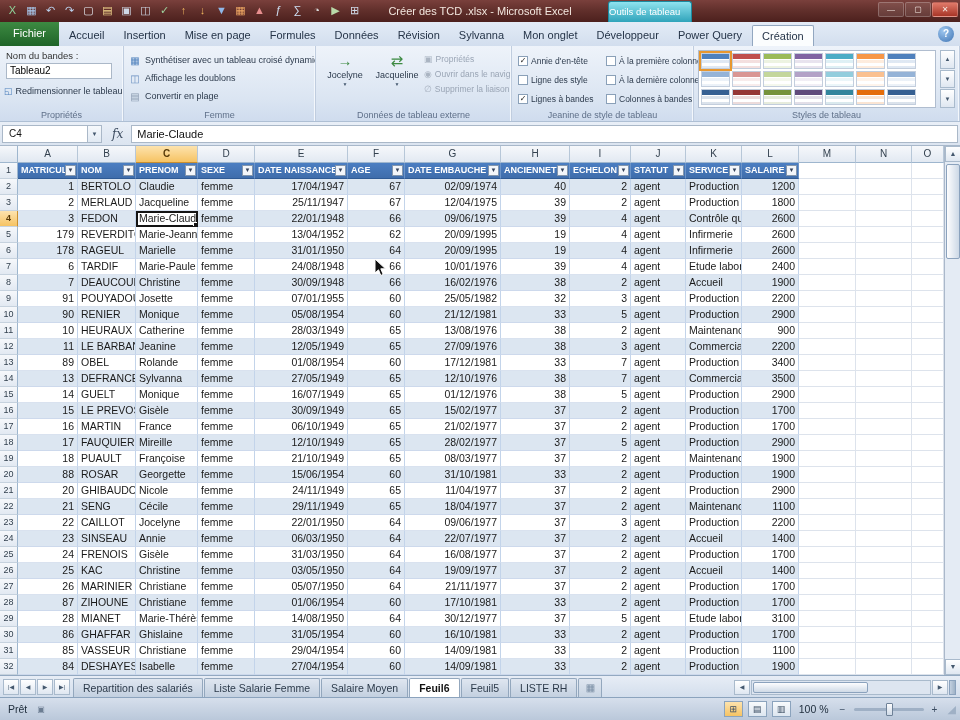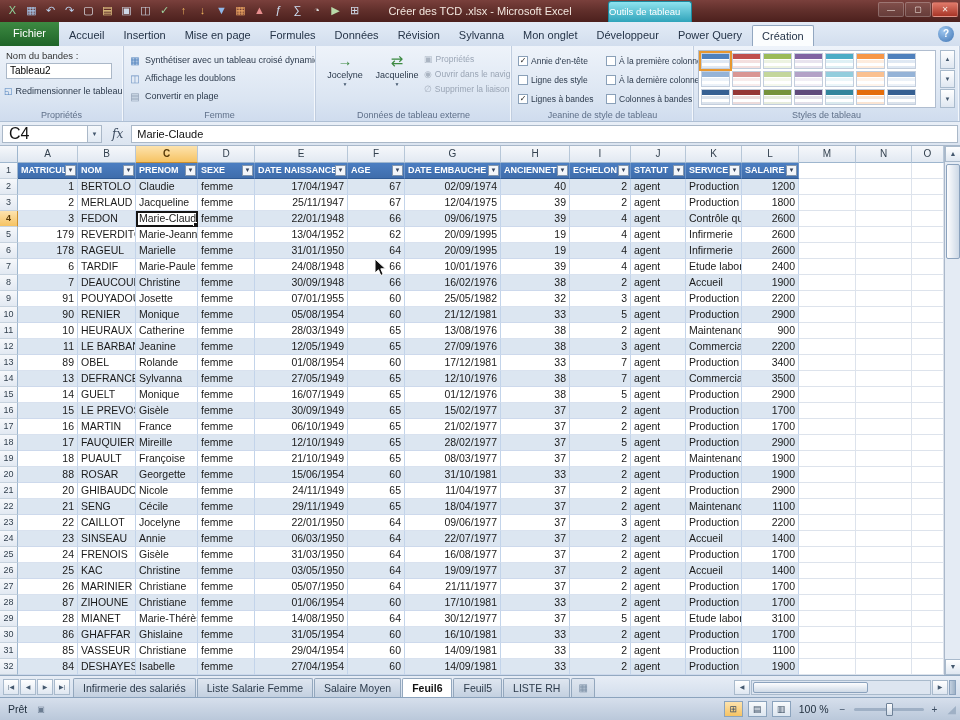--- a/index.html
+++ b/index.html
@@ -67,21 +67,21 @@
   .swatch { width:29px; height:16px; border:1px solid #c3cedd; }
   .swatch.sel { outline:2px solid #e8972e; }
   .gal-scroll { position:absolute; right:4px; top:4px; width:15px; height:58px; display:flex; flex-direction:column; gap:1px; }
   .gs-btn { flex:1; background:linear-gradient(#fff,#dfe7f1); border:1px solid #a9bacc; font-size:6px;
     color:#44586e; display:flex; align-items:center; justify-content:center; }
 
   
   .formulabar { position:absolute; left:0; right:0; top:122px; height:24px;
     background:linear-gradient(#e9eff7,#dbe4f0); border-bottom:1px solid #a8b8ca; display:flex; align-items:center; }
   .namebox { width:86px; height:18px; margin-left:2px; background:#fff; border:1px solid #aab8c8;
-    font-size:16px; line-height:16px; padding-left:6px; color:#111; }
+    font-size:10px; line-height:16px; padding-left:6px; color:#111; }
   .nb-dd { width:14px; height:18px; border:1px solid #aab8c8; border-left:none;
     background:linear-gradient(#f6f9fc,#e2eaf3); font-size:6px; text-align:center; line-height:16px; color:#44586e; }
   .fx { font-family:"DejaVu Serif",serif; font-style:italic; font-size:12px; color:#3c4c60; padding:0 8px 0 10px; }
   .fbinput { flex:1; height:18px; background:#fff; border:1px solid #aab8c8; font-size:11px; line-height:16px;
     padding-left:5px; margin-right:2px; color:#111; }
 
   
   .grid { position:absolute; top:146px; left:0; width:944px; height:529px; background:#fff; overflow:hidden; }
   .colhdrs { height:17px; white-space:nowrap; }
   .corner { display:inline-block; vertical-align:top; width:18px; height:17px;
@@ -378,21 +378,21 @@
   </div>
 
   <div class="sheetbar">
     <div class="navs">
       <div class="nav">|◀</div>
       <div class="nav">◀</div>
       <div class="nav">▶</div>
       <div class="nav">▶|</div>
     </div>
     <div style="display:flex;align-items:flex-end;">
-        <div class="stab">Infirmerie des salariés</div>
+        <div class="stab">Repartition des salariés</div>
         <div class="stab">Liste Salarie Femme</div>
         <div class="stab">Salaire Moyen</div>
         <div class="stab active">Feuil6</div>
         <div class="stab">Feuil5</div>
         <div class="stab">LISTE RH</div>
       </div>
     <div class="addtab">▦</div>
     <div class="hscroll">
       <div class="hs-btn">◀</div>
       <div class="htrack">

